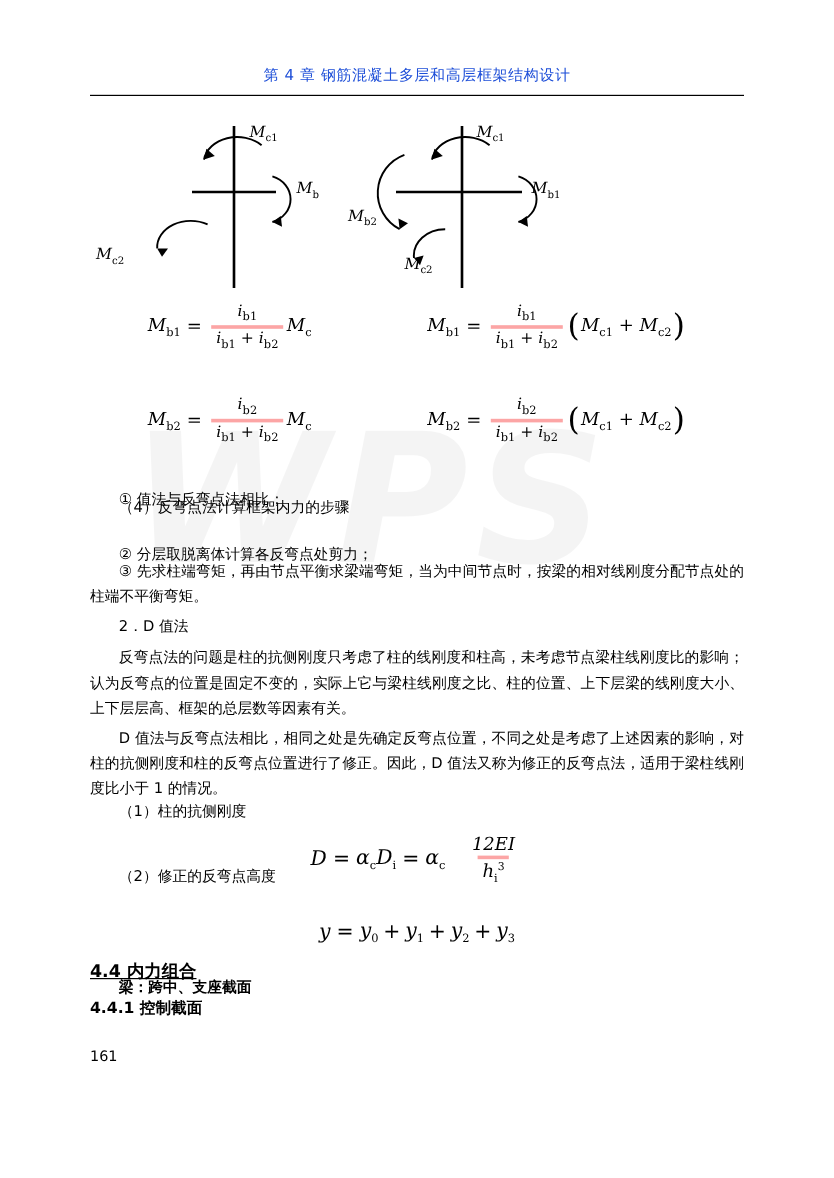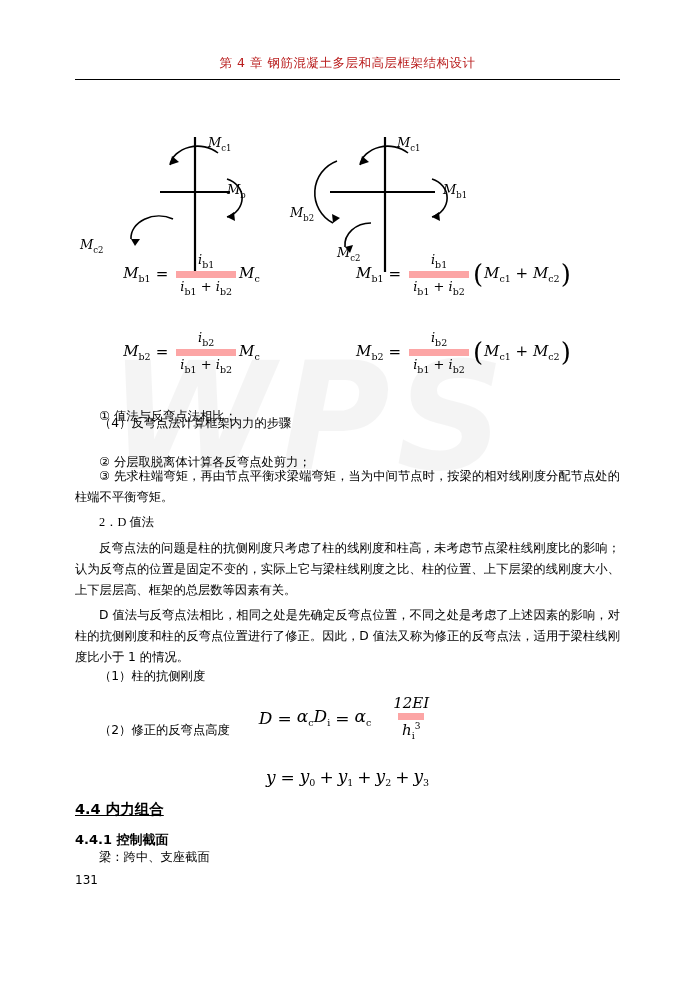--- a/index.html
+++ b/index.html
@@ -39,38 +39,37 @@
     z-index: 1;
   }
   .header {
     position: absolute;
     left: 75px;
     top: 55px;
     width: 545px;
     text-align: center;
     font-family: "DejaVu Sans", sans-serif;
     font-size: 12.5px;
-    color: #b91c1c;
+    color: #1d4ed8;
     letter-spacing: 0.5px;
   }
   .header-rule {
     position: absolute;
     left: 75px;
     top: 79px;
     width: 545px;
     height: 1px;
     background: #000;
   }
   .figure {
     position: absolute;
     left: 75px;
     top: 95px;
     width: 545px;
     height: 145px;
-    margin-top: 32px;
   }
   .lbl {
     position: absolute;
     font-family: "DejaVu Serif", serif;
     font-style: italic;
     font-size: 13px;
     white-space: nowrap;
   }
   .lbl sub {
     font-size: 8.5px;
@@ -102,21 +101,21 @@
     align-items: center;
     vertical-align: middle;
     margin: 0 3px;
   }
   .frac .num {
     padding: 0 4px 1px 4px;
     font-size: 13px;
   }
   .frac .den {
     padding: 1px 4px 0 4px;
-    border-top: 7px solid #fca5a5;
+    border-top: 3px solid #fca5a5;
     font-size: 13px;
   }
   .paren {
     font-size: 26px;
     font-style: normal;
     font-family: "DejaVu Serif", serif;
     line-height: 0.8;
     margin: 0 1px;
   }
   p.body {
@@ -208,21 +207,21 @@
         <path d="M 357 90 l 7 -5 l 1 9 z" fill="#000"></path>
 
         <path d="M 262 34 A 34 34 0 0 0 258 96" stroke="#000" stroke-width="1.6" fill="none"></path>
         <path d="M 258 96 l -1 -9 l 8 4 z" fill="#000"></path>
 
         <path d="M 296 96 A 26 22 0 0 0 270 120" stroke="#000" stroke-width="1.6" fill="none"></path>
         <path d="M 270 120 l 8 -2 l -3 8 z" fill="#000"></path>
       </svg>
 
       <span class="lbl" style="left:133px; top:8px;">M<sub>c1</sub></span>
-      <span class="lbl" style="left:152px; top:55px;">M<sub>b</sub></span>
+      <span class="lbl" style="left:172px; top:55px;">M<sub>b</sub></span>
       <span class="lbl" style="left:5px; top:110px;">M<sub>c2</sub></span>
 
       <span class="lbl" style="left:322px; top:8px;">M<sub>c1</sub></span>
       <span class="lbl" style="left:368px; top:55px;">M<sub>b1</sub></span>
       <span class="lbl" style="left:215px; top:78px;">M<sub>b2</sub></span>
       <span class="lbl" style="left:262px; top:118px;">M<sub>c2</sub></span>
     </div>
 
     <div class="formula-row" style="top:252px;">
       <span class="eq">
@@ -267,21 +266,21 @@
         <span class="paren">(</span>
         <span>M<sub>c1</sub> + M<sub>c2</sub></span>
         <span class="paren">)</span>
       </span>
     </div>
 
     <p class="body indent" style="top:370px;margin-top:43px;">（4）反弯点法计算框架内力的步骤</p>
     <p class="body indent" style="top:406px;">① 值法与反弯点法相比；</p>
     <p class="body indent" style="top:436px;margin-top:16px;">② 分层取脱离体计算各反弯点处剪力；</p>
     <p class="body indent" style="top:466px;">③ 先求柱端弯矩，再由节点平衡求梁端弯矩，当为中间节点时，按梁的相对线刚度分配节点处的柱端不平衡弯矩。</p>
-    <p class="body indent" style="top:512px;font-family:Liberation Serif, serif;">2．D 值法</p>
+    <p class="body indent" style="top:512px;">2．D 值法</p>
     <p class="body indent" style="top:538px;">反弯点法的问题是柱的抗侧刚度只考虑了柱的线刚度和柱高，未考虑节点梁柱线刚度比的影响；认为反弯点的位置是固定不变的，实际上它与梁柱线刚度之比、柱的位置、上下层梁的线刚度大小、上下层层高、框架的总层数等因素有关。</p>
     <p class="body indent" style="top:605px;">D 值法与反弯点法相比，相同之处是先确定反弯点位置，不同之处是考虑了上述因素的影响，对柱的抗侧刚度和柱的反弯点位置进行了修正。因此，D 值法又称为修正的反弯点法，适用于梁柱线刚度比小于 1 的情况。</p>
     <p class="body indent" style="top:666px;">（1）柱的抗侧刚度</p>
 
     <div class="centered-eq" style="top:694px;">
       <span class="eq" style="font-size:17px;">
         <span>D</span>
         <span style="font-style:normal; margin:0 5px;">=</span>
         <span>α<sub>c</sub>D<sub>i</sub></span>
         <span style="font-style:normal; margin:0 5px;">=</span>
@@ -305,18 +304,18 @@
         <span style="font-style:normal; margin:0 4px;">+</span>
         <span>y<sub>2</sub></span>
         <span style="font-style:normal; margin:0 4px;">+</span>
         <span>y<sub>3</sub></span>
       </span>
     </div>
 
     <h2 class="sec" style="top:800px;text-decoration:underline;">4.4  内力组合</h2>
     <h3 class="subsec" style="top:831px;">4.4.1  控制截面</h3>
 
-    <p class="body indent" style="top:847px;">梁：跨中、支座截面</p>
-
-    <div class="pageno">131</div>
+    <p class="body indent" style="top:813px;font-weight:bold;">梁：跨中、支座截面</p>
+
+    <div class="pageno">161</div>
 
   </div>
 </div>
 
 </body></html>

